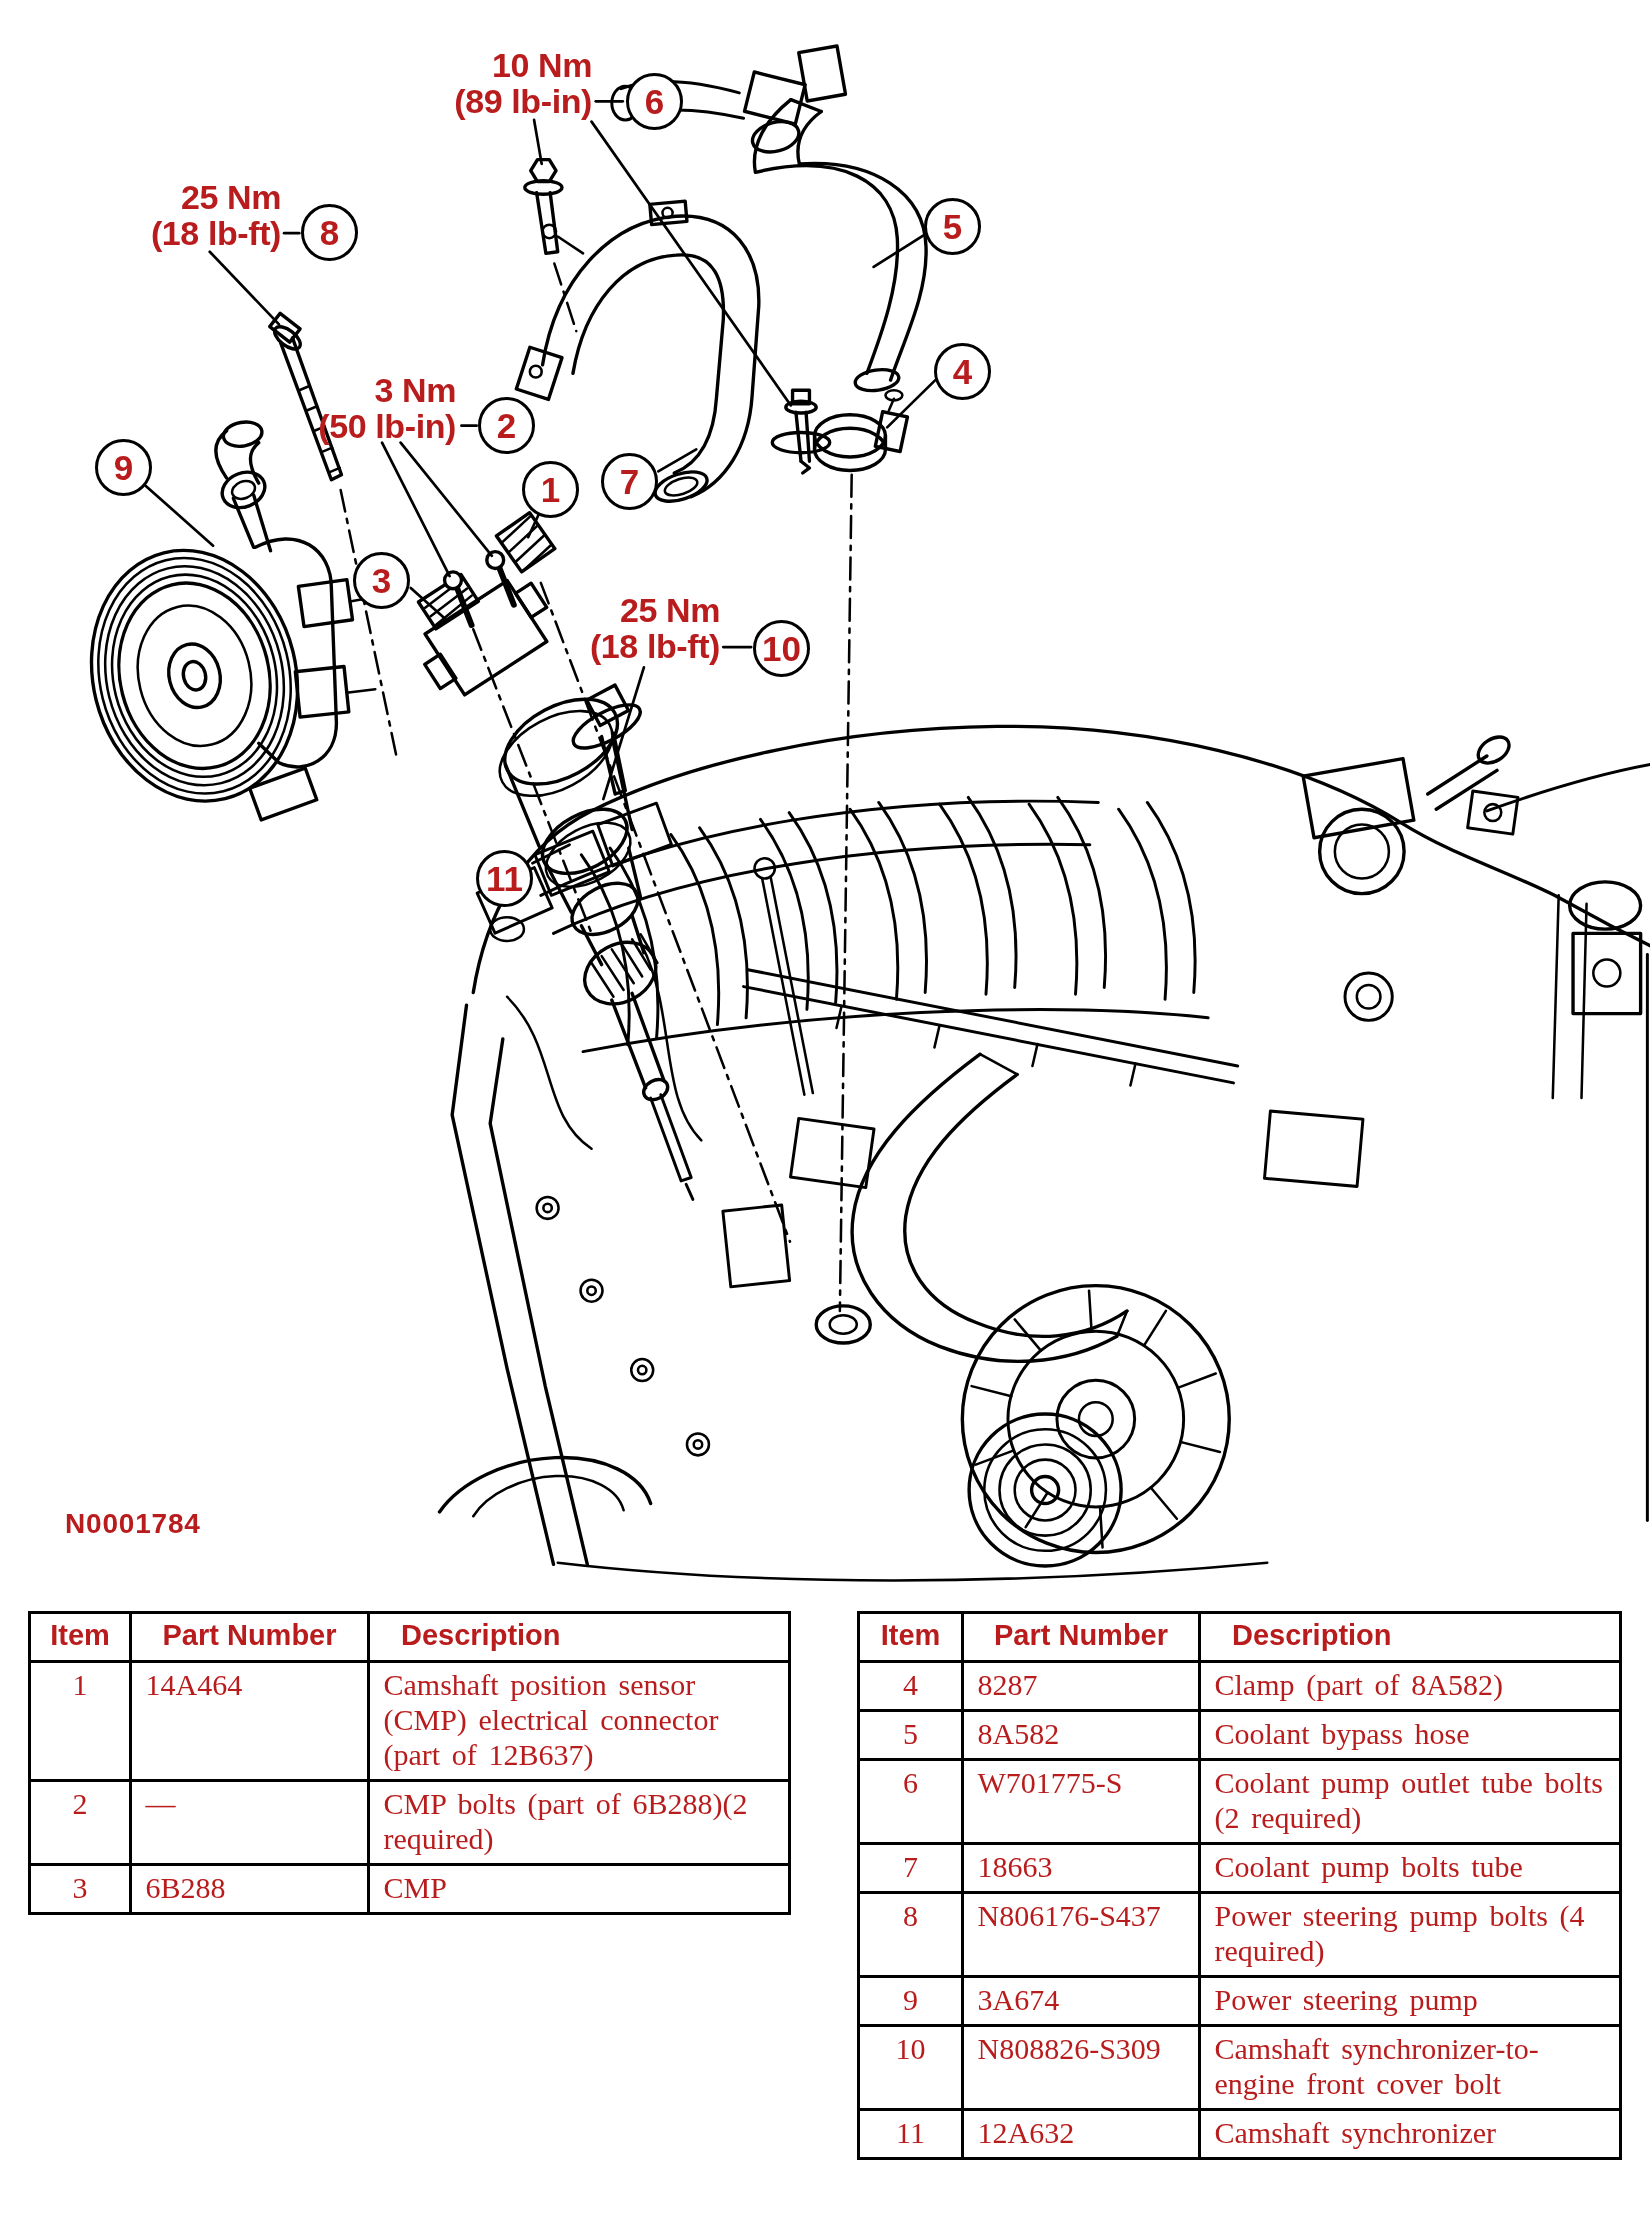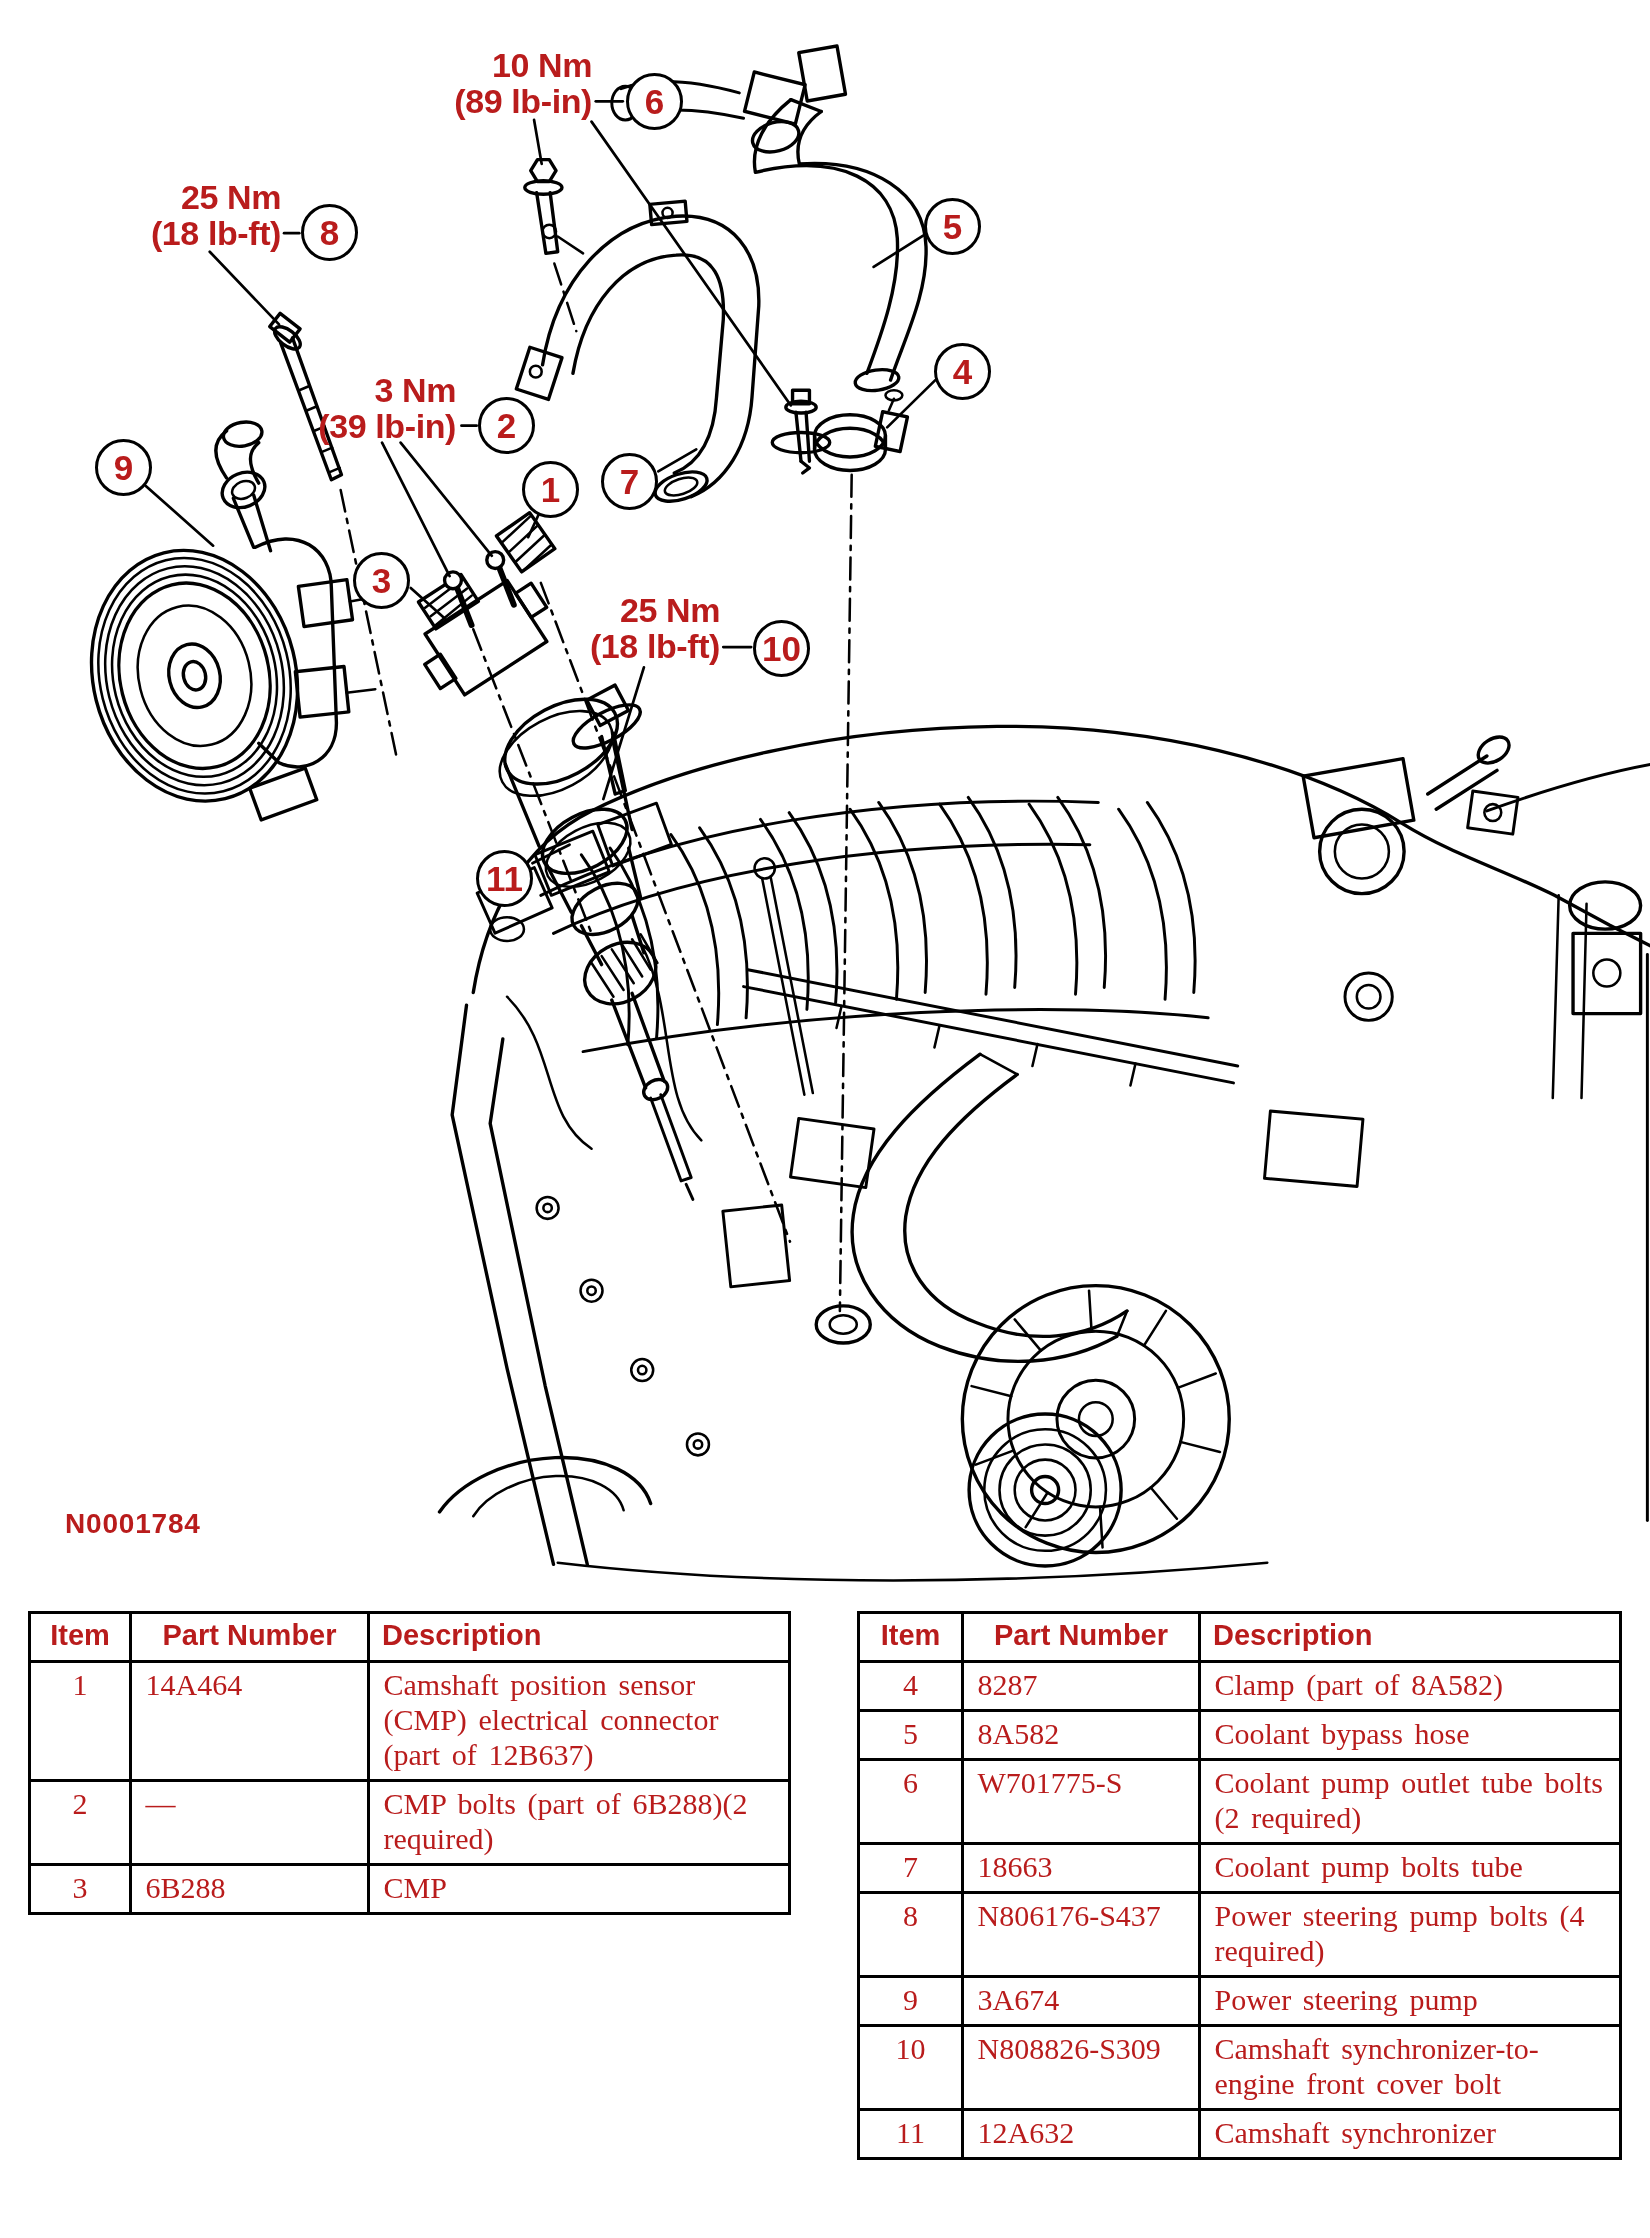--- a/index.html
+++ b/index.html
@@ -18,21 +18,21 @@
 
   .figid{position:absolute;z-index:3;font:600 28px/30px "Liberation Sans",sans-serif;letter-spacing:0.8px;text-align:right;}
 
   table.parts{position:absolute;z-index:4;border-collapse:collapse;table-layout:fixed;
               background:#fff;border:3.8px solid #000;
               font-family:"Liberation Serif",serif;font-size:30px;line-height:35px;}
   table.parts td,table.parts th{border:3px solid #000;vertical-align:top;
               padding:4.2px 12px 6.8px 13.5px;overflow:hidden;}
   table.parts th{font-family:"Liberation Sans",sans-serif;font-weight:700;font-size:29px;
               line-height:35px;text-align:center;padding-left:5px;padding-right:5px;}
-  table.parts th.h-desc{text-align:left;padding-left:12px;}
+  table.parts th.h-desc{text-align:left;padding-left:31px;}
   table.parts td{word-spacing:4.2px;}
   table.parts td.item{text-align:center;padding-left:3.4px;padding-right:3.4px;word-spacing:0;}
 </style>
 </head>
 <body>
 
 <div class="page">
 
   <svg class="art" width="1651" height="1588" viewBox="0 0 1954 1880" fill="none" stroke="#000" stroke-width="4" stroke-linecap="round" stroke-linejoin="round">
 
@@ -262,21 +262,21 @@
   <div class="torque" style="right:1059px;top:47px;">
     <div>10 Nm</div>
     <div>(89 lb-in)</div>
   </div>
   <div class="torque" style="right:1370px;top:179px;">
     <div>25 Nm</div>
     <div>(18 lb-ft)</div>
   </div>
   <div class="torque" style="right:1195px;top:372px;">
     <div>3 Nm</div>
-    <div>(39 lb-in)</div>
+    <div>(50 lb-in)</div>
   </div>
   <div class="torque" style="right:931px;top:592px;">
     <div>25 Nm</div>
     <div>(18 lb-ft)</div>
   </div>
 
   <div class="callout" style="left:522px;top:461px;">
       <span>1</span>
     </div>
   <div class="callout" style="left:478px;top:397px;">

